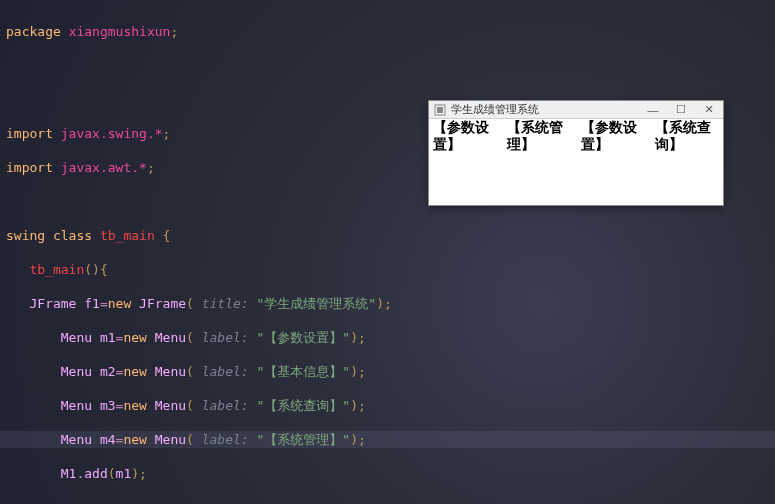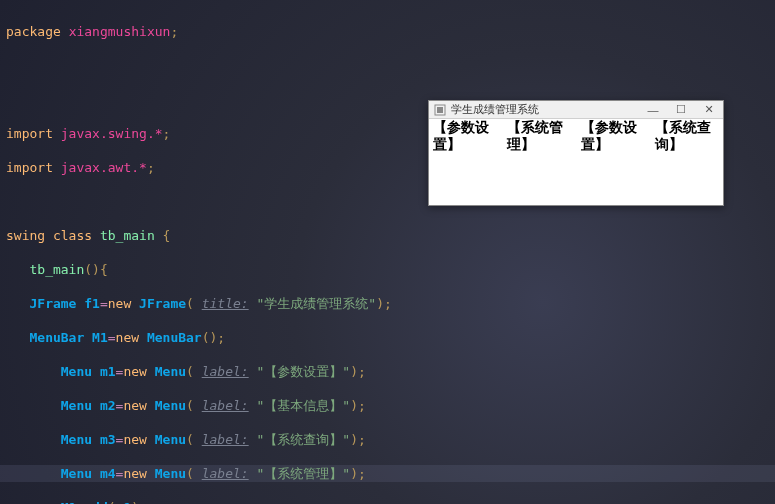--- a/index.html
+++ b/index.html
@@ -15,26 +15,26 @@
     overflow: hidden;
   }
   .code-area {
     padding: 6px 0 0 0;
     line-height: 17px;
     white-space: pre;
   }
   .line { padding-left: 6px; height: 17px; }
   .line.hl { background: rgba(120,130,160,0.18); }
   .kw { color: #fdba74; }       
-  .id { color: #0ea5e9; font-weight: bold; }       
-  .cls { color: #86efac; }      
+  .id { color: #f0abfc; }       
+  .cls { color: #ef4444; }      
   .str { color: #7da87d; }      
   .op { color: #c080b0; }       
   .punc { color: #b8985a; }     
-  .param { color: #7a8090; font-style: italic; text-decoration: underline; }
+  .param { color: #7a8090; font-style: italic; }
   .pkg { color: #ec4899; }
 
   
   .java-window {
     position: absolute;
     left: 428px;
     top: 100px;
     width: 296px;
     height: 106px;
     background: #fff;
@@ -86,21 +86,20 @@
 <div class="code-area">
 <div class="line"><span class="kw">package</span> <span class="pkg">xiangmushixun</span><span class="punc">;</span></div>
 <div class="line"></div>
 <div class="line"></div>
 <div class="line"><span class="kw">import</span> <span class="pkg">javax.swing.*</span><span class="punc">;</span></div>
 <div class="line"><span class="kw">import</span> <span class="pkg">javax.awt.*</span><span class="punc">;</span></div>
 <div class="line"></div>
 <div class="line"><span class="kw">swing</span> <span class="kw">class</span> <span class="cls">tb_main</span> <span class="punc">{</span></div>
 <div class="line">   <span class="cls">tb_main</span><span class="punc">(){</span></div>
 <div class="line">   <span class="id">JFrame</span> <span class="id">f1</span><span class="op">=</span><span class="kw">new</span> <span class="id">JFrame</span><span class="punc">(</span> <span class="param">title:</span> <span class="str">"学生成绩管理系统"</span><span class="punc">);</span></div>
-<div class="line">   <span class="id">MenuBar</span> <span class="id">M1</span><span class="op">=</span><span class="kw">new</span> <span class="id">MenuBar</span><span class="punc">();</span></div>
 <div class="line">       <span class="id">Menu</span> <span class="id">m1</span><span class="op">=</span><span class="kw">new</span> <span class="id">Menu</span><span class="punc">(</span> <span class="param">label:</span> <span class="str">"【参数设置】"</span><span class="punc">);</span></div>
 <div class="line">       <span class="id">Menu</span> <span class="id">m2</span><span class="op">=</span><span class="kw">new</span> <span class="id">Menu</span><span class="punc">(</span> <span class="param">label:</span> <span class="str">"【基本信息】"</span><span class="punc">);</span></div>
 <div class="line">       <span class="id">Menu</span> <span class="id">m3</span><span class="op">=</span><span class="kw">new</span> <span class="id">Menu</span><span class="punc">(</span> <span class="param">label:</span> <span class="str">"【系统查询】"</span><span class="punc">);</span></div>
 <div class="line hl">       <span class="id">Menu</span> <span class="id">m4</span><span class="op">=</span><span class="kw">new</span> <span class="id">Menu</span><span class="punc">(</span> <span class="param">label:</span> <span class="str">"【系统管理】"</span><span class="punc">);</span></div>
 <div class="line">       <span class="id">M1</span>.<span class="id">add</span><span class="punc">(</span><span class="id">m1</span><span class="punc">);</span></div>
 
 
 
 
 

